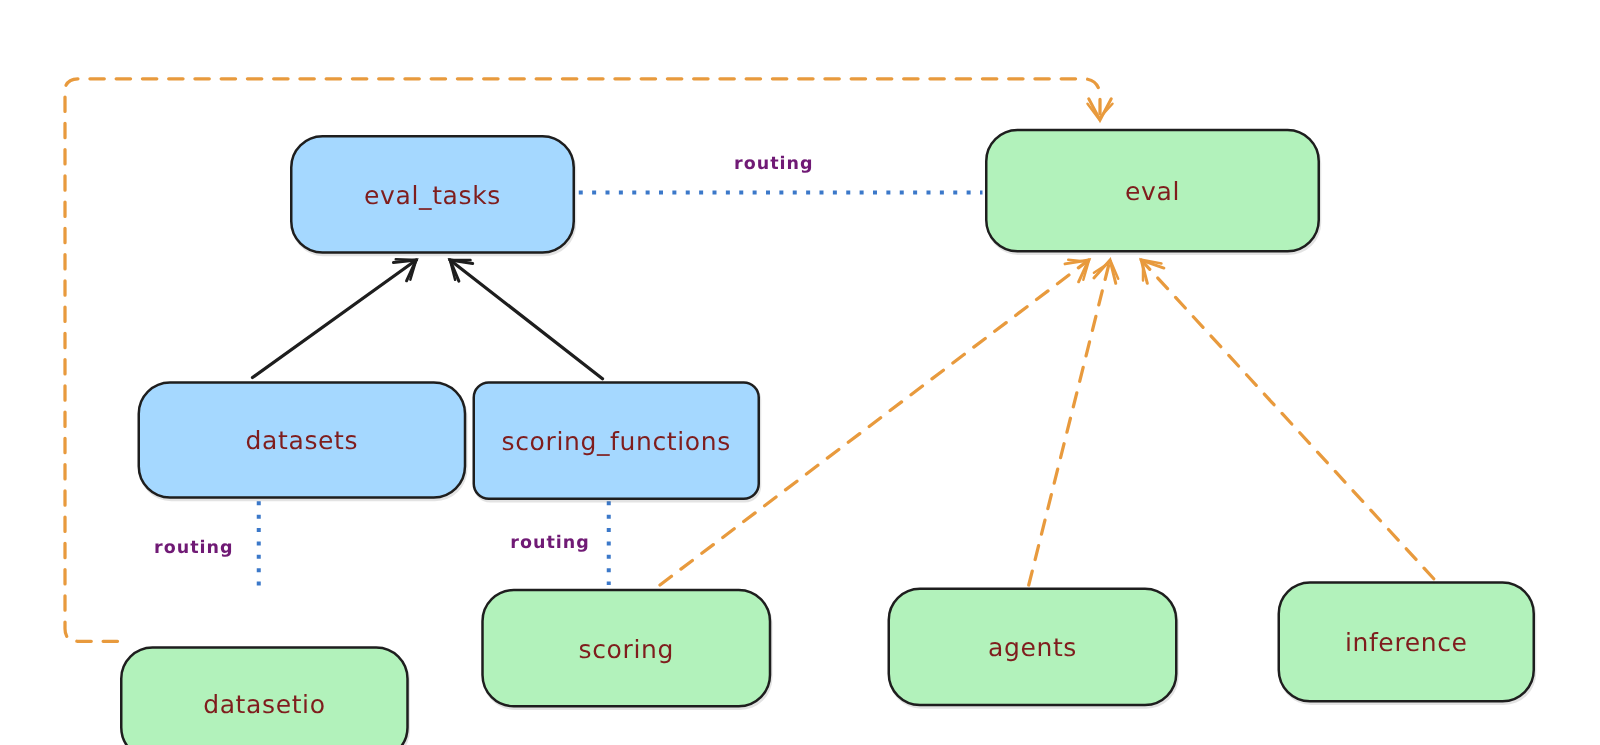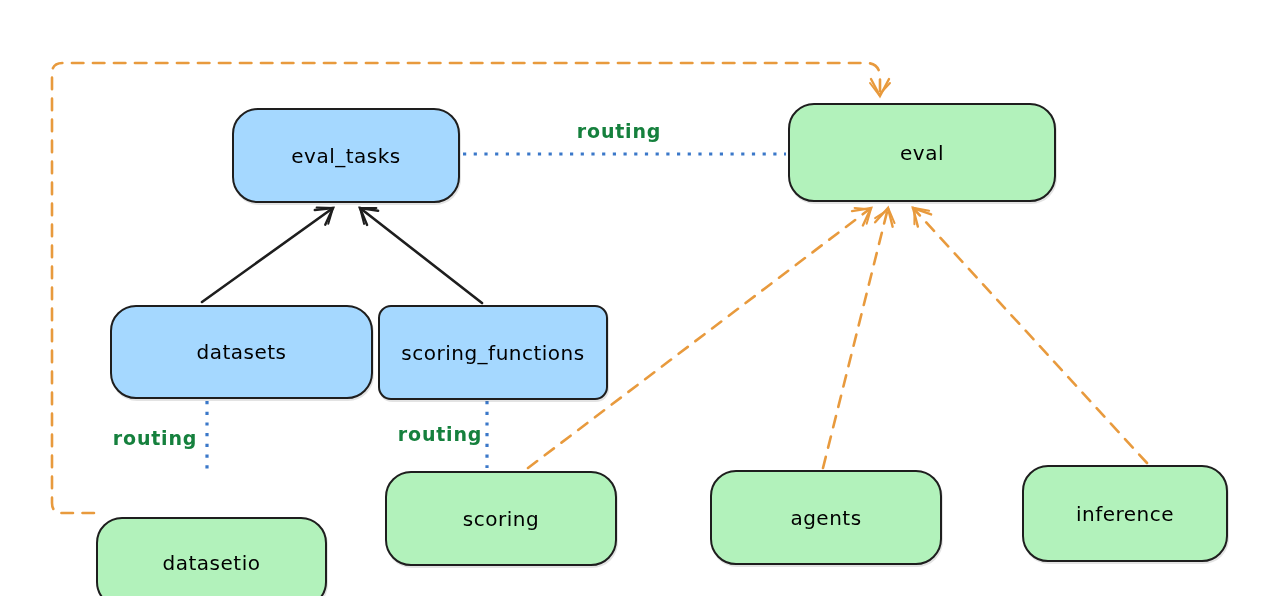--- a/index.html
+++ b/index.html
@@ -24,33 +24,33 @@
   }
   .node {
     position: absolute;
     z-index: 2;
     display: flex;
     align-items: center;
     justify-content: center;
     border: 2.5px solid #1e1e1e;
     border-radius: 26px;
     font-size: 20px;
-    color: #000000;
+    color: #7f1d1d;
     letter-spacing: 0.5px;
     box-shadow: 1px 2px 0 rgba(100,100,100,0.18);
     box-sizing: border-box;
   }
   .node-blue  { background: #a5d8ff; }
   .node-green { background: #b2f2bb; }
   .edge-label {
     position: absolute;
     z-index: 2;
     transform: translate(-50%, -50%);
-    color: #15803d;
-    font-size: 19px;
+    color: #701a75;
+    font-size: 14px;
     font-weight: 600;
     letter-spacing: 0.8px;
   }
 </style>
 </head>
 <body>
 
 <div class="canvas">
 
   <svg class="edges-svg" viewBox="0 0 1280 596" xmlns="http://www.w3.org/2000/svg">

